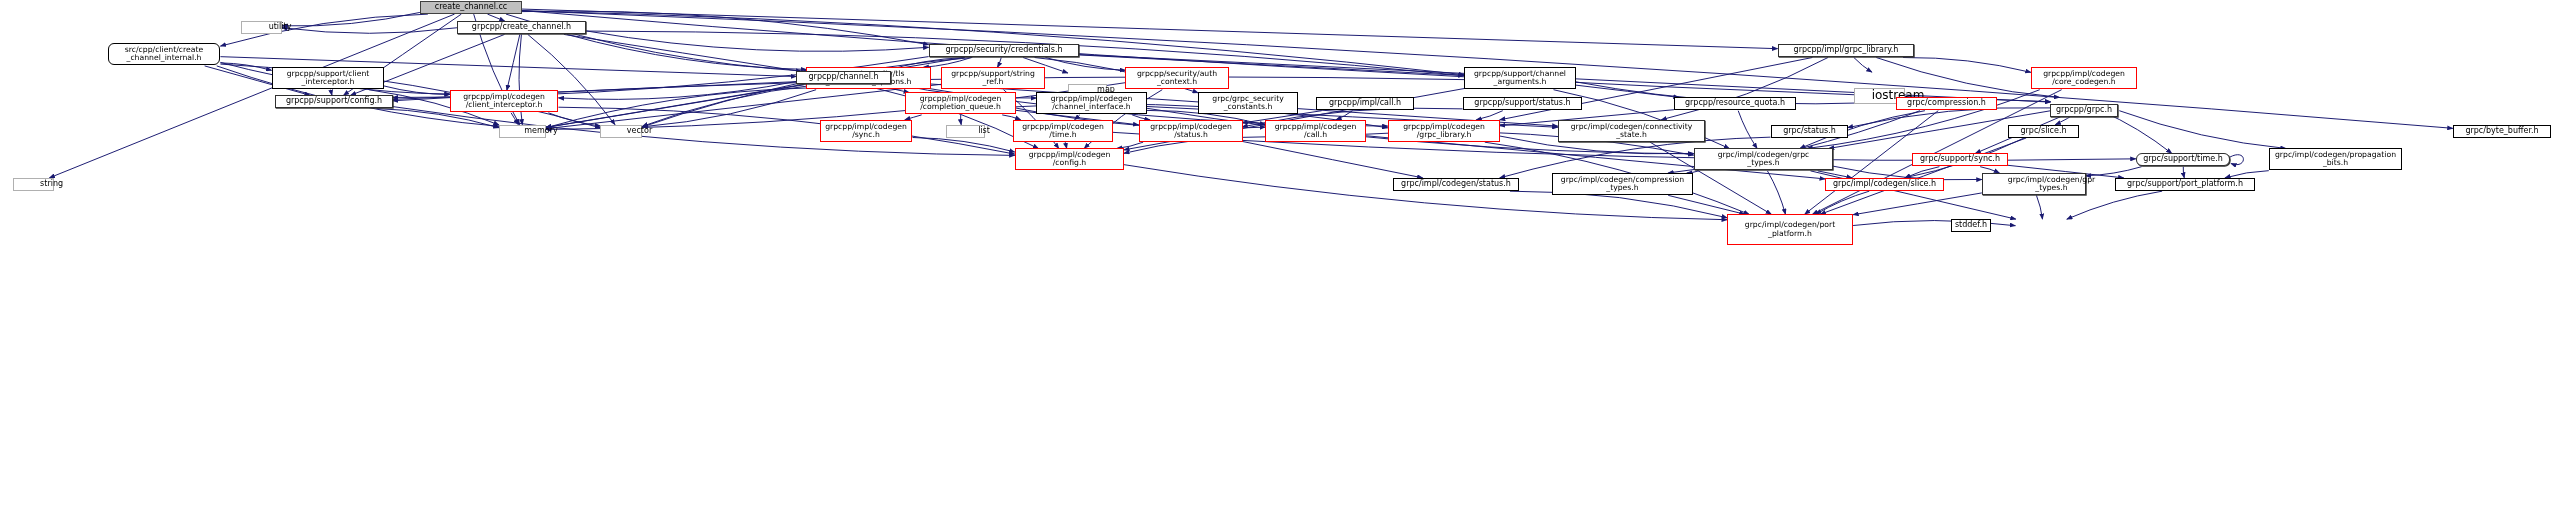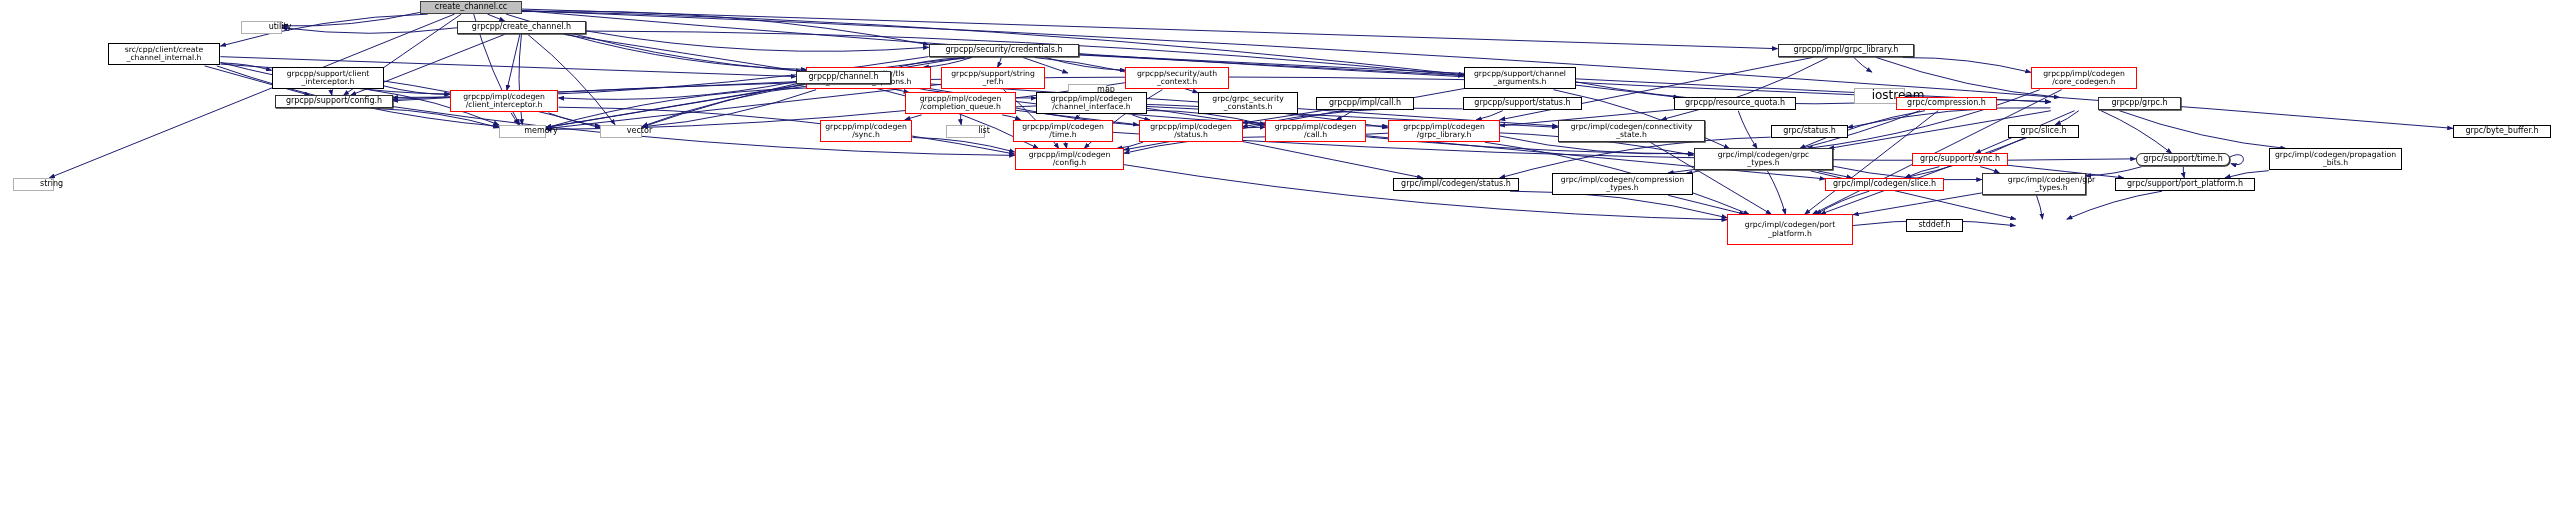--- a/index.html
+++ b/index.html
@@ -158,21 +158,21 @@
         <path d="M2910.0,279.0 Q2916.5,295.5 2918.6,313.0" marker-end="url(#ah)"></path>
         <path d="M2832.0,275.5 Q2740.0,291.1 2648.0,306.7" marker-end="url(#ah)"></path>
         <path d="M3089.6,273.0 Q3019.0,284.4 2953.4,313.0" marker-end="url(#ah)"></path>
         <path d="M2648.0,322.1 Q2764.0,307.7 2880.0,322.4" marker-end="url(#ah)"></path>
       </g>
   </svg>
   <div id="node-layer">
       <div class="node root" style="left: 420px; top: 0.7px; width: 102px; height: 13.3px; font-size: 8px;"><span>create_channel.cc</span></div>
       <div class="node sys" style="left: 241px; top: 21px; width: 41px; height: 13.3px; font-size: 8px;"><span>utility</span></div>
       <div class="node thick" style="left: 457px; top: 21px; width: 129px; height: 13.3px; font-size: 8px;"><span>grpcpp/create_channel.h</span></div>
-      <div class="node " style="left: 108px; top: 43px; width: 112px; height: 22.4px; font-size: 7.7px;"><span>src/cpp/client/create
+      <div class="node " style="left: 108px; top: 43px; width: 112px; height: 22.4px; font-size: 7.7px; border-radius: 6px;"><span>src/cpp/client/create
 _channel_internal.h</span></div>
       <div class="node thick" style="left: 929px; top: 44px; width: 150px; height: 13.3px; font-size: 8px;"><span>grpcpp/security/credentials.h</span></div>
       <div class="node thick" style="left: 1778px; top: 44px; width: 136px; height: 13.3px; font-size: 8px;"><span>grpcpp/impl/grpc_library.h</span></div>
       <div class="node " style="left: 272px; top: 67px; width: 112px; height: 22.4px; font-size: 7.7px;"><span>grpcpp/support/client
 _interceptor.h</span></div>
       <div class="node red" style="left: 806px; top: 67px; width: 125px; height: 22.4px; font-size: 7.7px;"><span>grpcpp/security/tls
 _credentials_options.h</span></div>
       <div class="node thick" style="left: 796px; top: 71px; width: 95px; height: 13.3px; font-size: 8px;"><span>grpcpp/channel.h</span></div>
       <div class="node red" style="left: 941px; top: 67px; width: 104px; height: 22.4px; font-size: 7.7px;"><span>grpcpp/support/string
 _ref.h</span></div>
@@ -190,21 +190,21 @@
       <div class="node red" style="left: 905px; top: 92px; width: 111px; height: 22.4px; font-size: 7.7px;"><span>grpcpp/impl/codegen
 /completion_queue.h</span></div>
       <div class="node " style="left: 1036px; top: 92px; width: 111px; height: 22.4px; font-size: 7.7px;"><span>grpcpp/impl/codegen
 /channel_interface.h</span></div>
       <div class="node " style="left: 1198px; top: 92px; width: 100px; height: 22.4px; font-size: 7.7px;"><span>grpc/grpc_security
 _constants.h</span></div>
       <div class="node " style="left: 1316px; top: 97px; width: 98px; height: 13.3px; font-size: 8px;"><span>grpcpp/impl/call.h</span></div>
       <div class="node " style="left: 1463px; top: 97px; width: 119px; height: 13.3px; font-size: 8px;"><span>grpcpp/support/status.h</span></div>
       <div class="node " style="left: 1674px; top: 97px; width: 122px; height: 13.3px; font-size: 8px;"><span>grpcpp/resource_quota.h</span></div>
       <div class="node red" style="left: 1896px; top: 97px; width: 101px; height: 13.3px; font-size: 8px;"><span>grpc/compression.h</span></div>
-      <div class="node thick" style="left: 2050px; top: 97px; width: 83px; height: 13.3px; font-size: 8px; margin-left: 48px;"><span>grpcpp/grpc.h</span></div>
+      <div class="node thick" style="left: 2050px; top: 104px; width: 68px; height: 13.3px; font-size: 8px;"><span>grpcpp/grpc.h</span></div>
       <div class="node sys" style="left: 499px; top: 125px; width: 47px; height: 13.3px; font-size: 8px;"><span>memory</span></div>
       <div class="node sys" style="left: 600px; top: 125px; width: 42px; height: 13.3px; font-size: 8px;"><span>vector</span></div>
       <div class="node red" style="left: 820px; top: 120px; width: 92px; height: 22.4px; font-size: 7.7px;"><span>grpcpp/impl/codegen
 /sync.h</span></div>
       <div class="node sys" style="left: 946px; top: 125px; width: 31px; height: 13.3px; font-size: 8px;"><span>list</span></div>
       <div class="node red" style="left: 1013px; top: 120px; width: 100px; height: 22.4px; font-size: 7.7px;"><span>grpcpp/impl/codegen
 /time.h</span></div>
       <div class="node red" style="left: 1139px; top: 120px; width: 104px; height: 22.4px; font-size: 7.7px;"><span>grpcpp/impl/codegen
 /status.h</span></div>
       <div class="node red" style="left: 1265px; top: 120px; width: 101px; height: 22.4px; font-size: 7.7px;"><span>grpcpp/impl/codegen
@@ -227,16 +227,16 @@
       <div class="node sys" style="left: 12.6px; top: 178px; width: 41px; height: 13.3px; font-size: 8px;"><span>string</span></div>
       <div class="node " style="left: 1393px; top: 178px; width: 126px; height: 13.3px; font-size: 8px;"><span>grpc/impl/codegen/status.h</span></div>
       <div class="node " style="left: 1552px; top: 173px; width: 141px; height: 22.4px; font-size: 7.7px;"><span>grpc/impl/codegen/compression
 _types.h</span></div>
       <div class="node red" style="left: 1825px; top: 178px; width: 119px; height: 13.3px; font-size: 8px;"><span>grpc/impl/codegen/slice.h</span></div>
       <div class="node thick" style="left: 1982px; top: 173px; width: 104px; height: 22.4px; font-size: 7.7px; padding-left: 35px;"><span>grpc/impl/codegen/gpr
 _types.h</span></div>
       <div class="node " style="left: 2115px; top: 178px; width: 140px; height: 13.3px; font-size: 8px;"><span>grpc/support/port_platform.h</span></div>
       <div class="node red" style="left: 1727px; top: 214px; width: 126px; height: 31px; font-size: 7.7px;"><span>grpc/impl/codegen/port
 _platform.h</span></div>
-      <div class="node " style="left: 1906px; top: 219px; width: 57px; height: 13.3px; font-size: 8px;"><span>stddef.h</span></div>
+      <div class="node " style="left: 1951px; top: 219px; width: 40px; height: 13.3px; font-size: 8px;"><span>stddef.h</span></div>
     </div>
 </div>
 
 
 </body></html>

